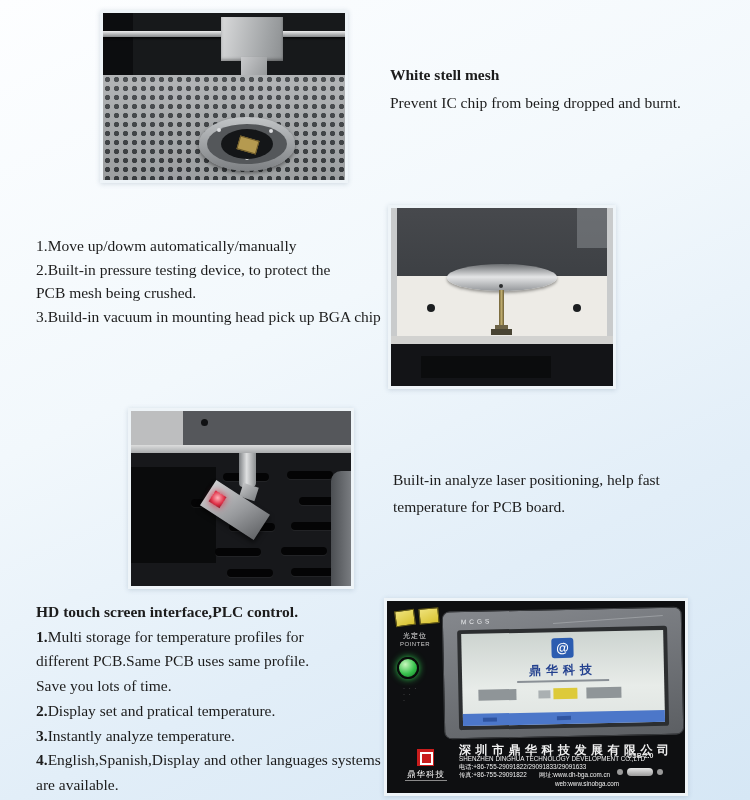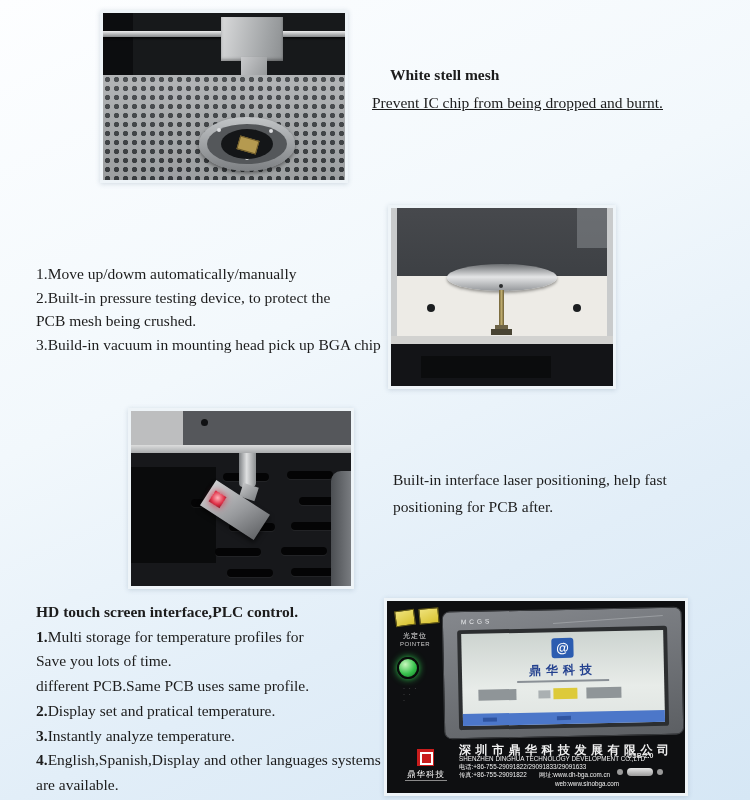--- a/index.html
+++ b/index.html
@@ -98,23 +98,23 @@
       <div class="abs p1-dot" style="left:10px;top:4px;"></div>
       <div class="abs p1-dot" style="left:62px;top:5px;"></div>
       <div class="abs p1-dot" style="left:38px;top:32px;"></div>
     </div>
     <div class="abs p1-e3"></div>
     <div class="abs p1-chip"></div>
   </div>
 </div>
 
 <div class="abs serif hd" style="left:390px;top:66px;">White stell mesh</div>
-<div class="abs serif" style="left:372px;top:94px;text-decoration:underline;">Prevent IC chip from being dropped and burnt.</div>
-
-<div class="abs" style="left:36px;top:234px;line-height:23.5px;margin-top:28px;">
+<div class="abs serif" style="left:390px;top:94px;">Prevent IC chip from being dropped and burnt.</div>
+
+<div class="abs" style="left:36px;top:234px;line-height:23.5px;">
   <div class="serif">1.Move up/dowm automatically/manually</div>
   <div class="serif">2.Built-in pressure testing device, to protect the</div>
   <div class="serif">PCB mesh being crushed.</div>
   <div class="serif">3.Build-in vacuum in mounting head pick up BGA chip</div>
 </div>
 
 <div class="photo p2">
   <div class="abs p2-sliverL"></div>
   <div class="abs p2-sliverR"></div>
   <div class="abs p2-head"></div>
@@ -149,29 +149,29 @@
   <div class="vent" style="left:160px;top:157px;"></div>
   <div class="abs p3-cyl"></div>
   <div class="abs p3-joint"></div>
   <div class="abs p3-laser">
     <div class="abs p3-aperture"></div>
   </div>
   <div class="abs p3-arm"></div>
 </div>
 
 <div class="abs" style="left:393px;top:466px;line-height:27px;">
-  <div class="serif">Built-in interface laser positioning, help fast</div>
-  <div class="serif">positioning for PCB after.</div>
+  <div class="serif">Built-in analyze laser positioning, help fast</div>
+  <div class="serif">temperature for PCB board.</div>
 </div>
 
 <div class="abs" style="left:36px;top:600px;line-height:24.7px;">
   <div class="serif hd">HD touch screen interface,PLC control.</div>
   <div class="serif"><b>1.</b><span>Multi storage for temperature profiles for</span></div>
+  <div class="serif"><b></b><span>different PCB.Same PCB uses same profile.</span></div>
   <div class="serif"><b></b><span>Save you lots of time.</span></div>
-  <div class="serif"><b></b><span>different PCB.Same PCB uses same profile.</span></div>
   <div class="serif"><b>2.</b><span>Display set and pratical temperature.</span></div>
   <div class="serif"><b>3.</b><span>Instantly analyze temperature.</span></div>
   <div class="serif"><b>4.</b><span>English,Spanish,Display and other languages systems</span></div>
   <div class="serif"><b></b><span>are available.</span></div>
 </div>
 
 <div class="photo p4">
 
   <div class="abs p4-sticker" style="left:8px;top:9px;transform:rotate(-8deg);"></div>
   <div class="abs p4-sticker" style="left:32px;top:7px;transform:rotate(-5deg);"></div>

